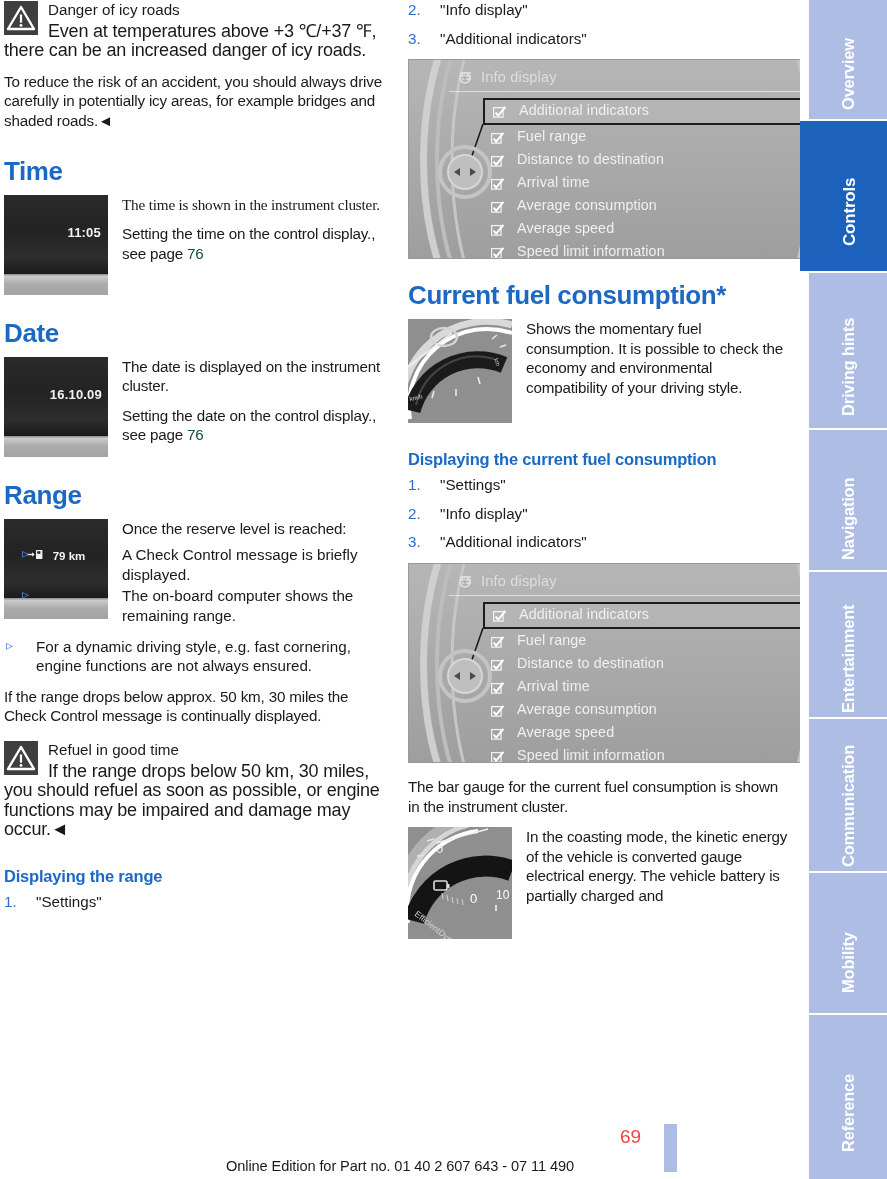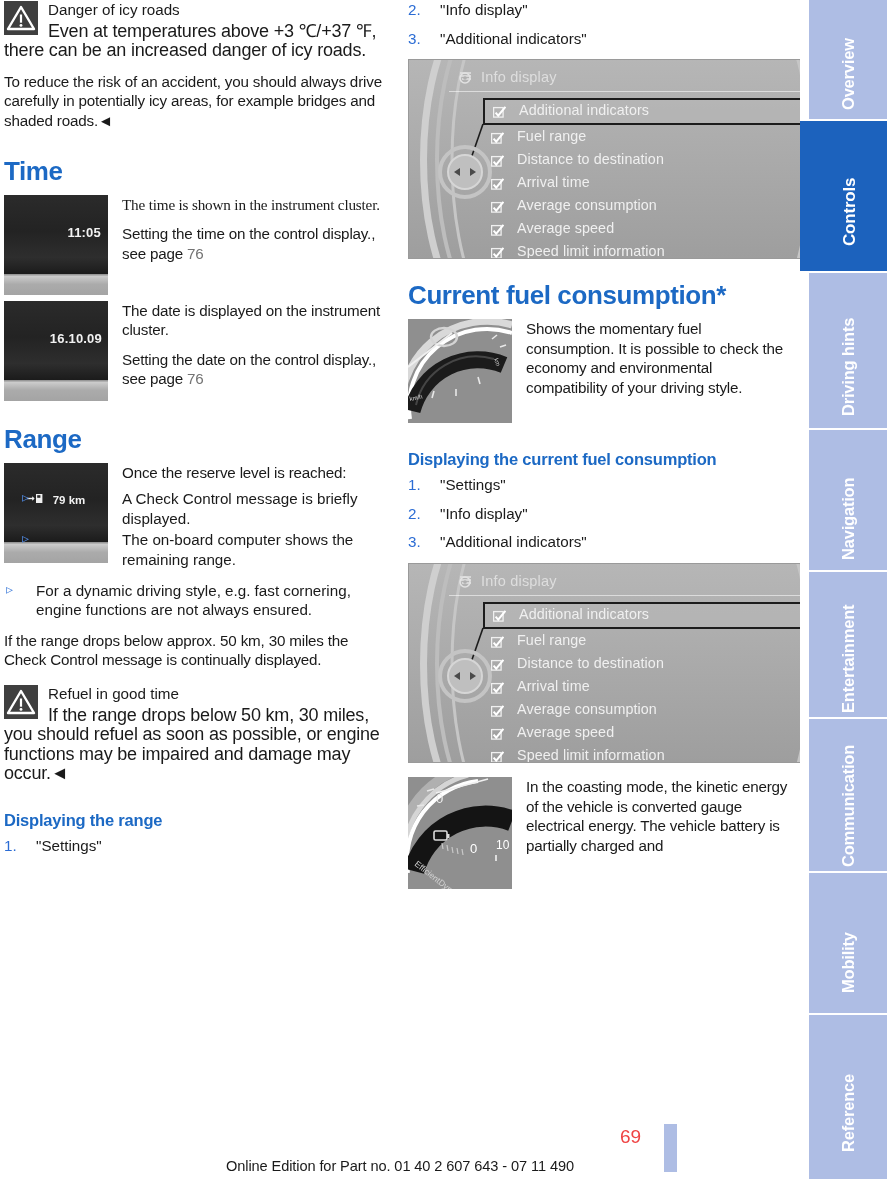--- a/index.html
+++ b/index.html
@@ -35,21 +35,21 @@
     line-height:28px;
   }
   h2.sub{
     color:#1c69c4;
     font-size:16.5px;
     font-weight:bold;
     margin:0 0 6px 0;
     line-height:20px;
     letter-spacing:-0.2px;
   }
-  .link{color:#737373;}
+  .link{color:#14532d;}
 
   
   .warn{position:relative;min-height:40px;margin:0 0 11px 0;}
   .warn-icon{
     position:absolute;left:0;top:1px;
     width:34px;height:34px;background:#3f3f3f;
   }
   .warn-icon svg{display:block;}
   .warn-title{
     font-size:15.2px;line-height:19.6px;
@@ -231,20 +231,21 @@
       <div class="cluster">
         <div class="dark"></div>
         <div class="hl"></div>
         <div class="band"></div>
         <div class="val">11:05</div>
       </div>
       <p style="margin-bottom:10px;font-family:Liberation Serif, serif;">The time is shown in the instrument cluster.</p>
       <p><span>Setting the time on the control display., see page </span><span class="link">76</span></p>
     </div>
 
+    <h1 class="sec" style="margin-top:18px;">Date</h1>
     <div class="clearfix">
       <div class="cluster">
         <div class="dark"></div>
         <div class="hl"></div>
         <div class="band"></div>
         <div class="val wide">16.10.09</div>
       </div>
       <p style="margin-bottom:10px;">The date is displayed on the instrument cluster.</p>
       <p><span>Setting the date on the control display., see page </span><span class="link">76</span></p>
     </div>
@@ -543,20 +544,21 @@
             <svg width="13" height="13" viewBox="0 0 13 13">
                 <rect x="0.6" y="1.6" width="9.5" height="9.5" fill="none" stroke="#f0f0f0" stroke-width="1.3"></rect>
                 <path d="M2.6 6.6 L5.2 9.6 L12.4 0.8" fill="none" stroke="#ffffff" stroke-width="2"></path>
               </svg>
           </span>
           <span>Speed limit information</span>
         </div>
       </div>
     </div>
 
+    <p>The bar gauge for the current fuel consumption is shown in the instrument cluster.</p>
 
     <div class="clearfix">
       <div class="gauge tall">
         <svg width="104" height="112" viewBox="0 0 104 112">
           <rect width="104" height="112" fill="#8f8f8f"></rect>
           <path d="M48 -6 A 92 92 0 0 0 -10 78" fill="none" stroke="#b0b0b0" stroke-width="9"></path>
           <path d="M60 -2 A 86 86 0 0 0 -4 86" fill="none" stroke="#d5d5d5" stroke-width="5"></path>
           <path d="M70 4 A 80 80 0 0 0 0 96" fill="none" stroke="#ffffff" stroke-width="4"></path>
           <path d="M104 44 A 74 74 0 0 0 6 94" fill="none" stroke="#141414" stroke-width="21"></path>
           <g stroke="#e6e6e6" stroke-width="1.5" fill="none">

